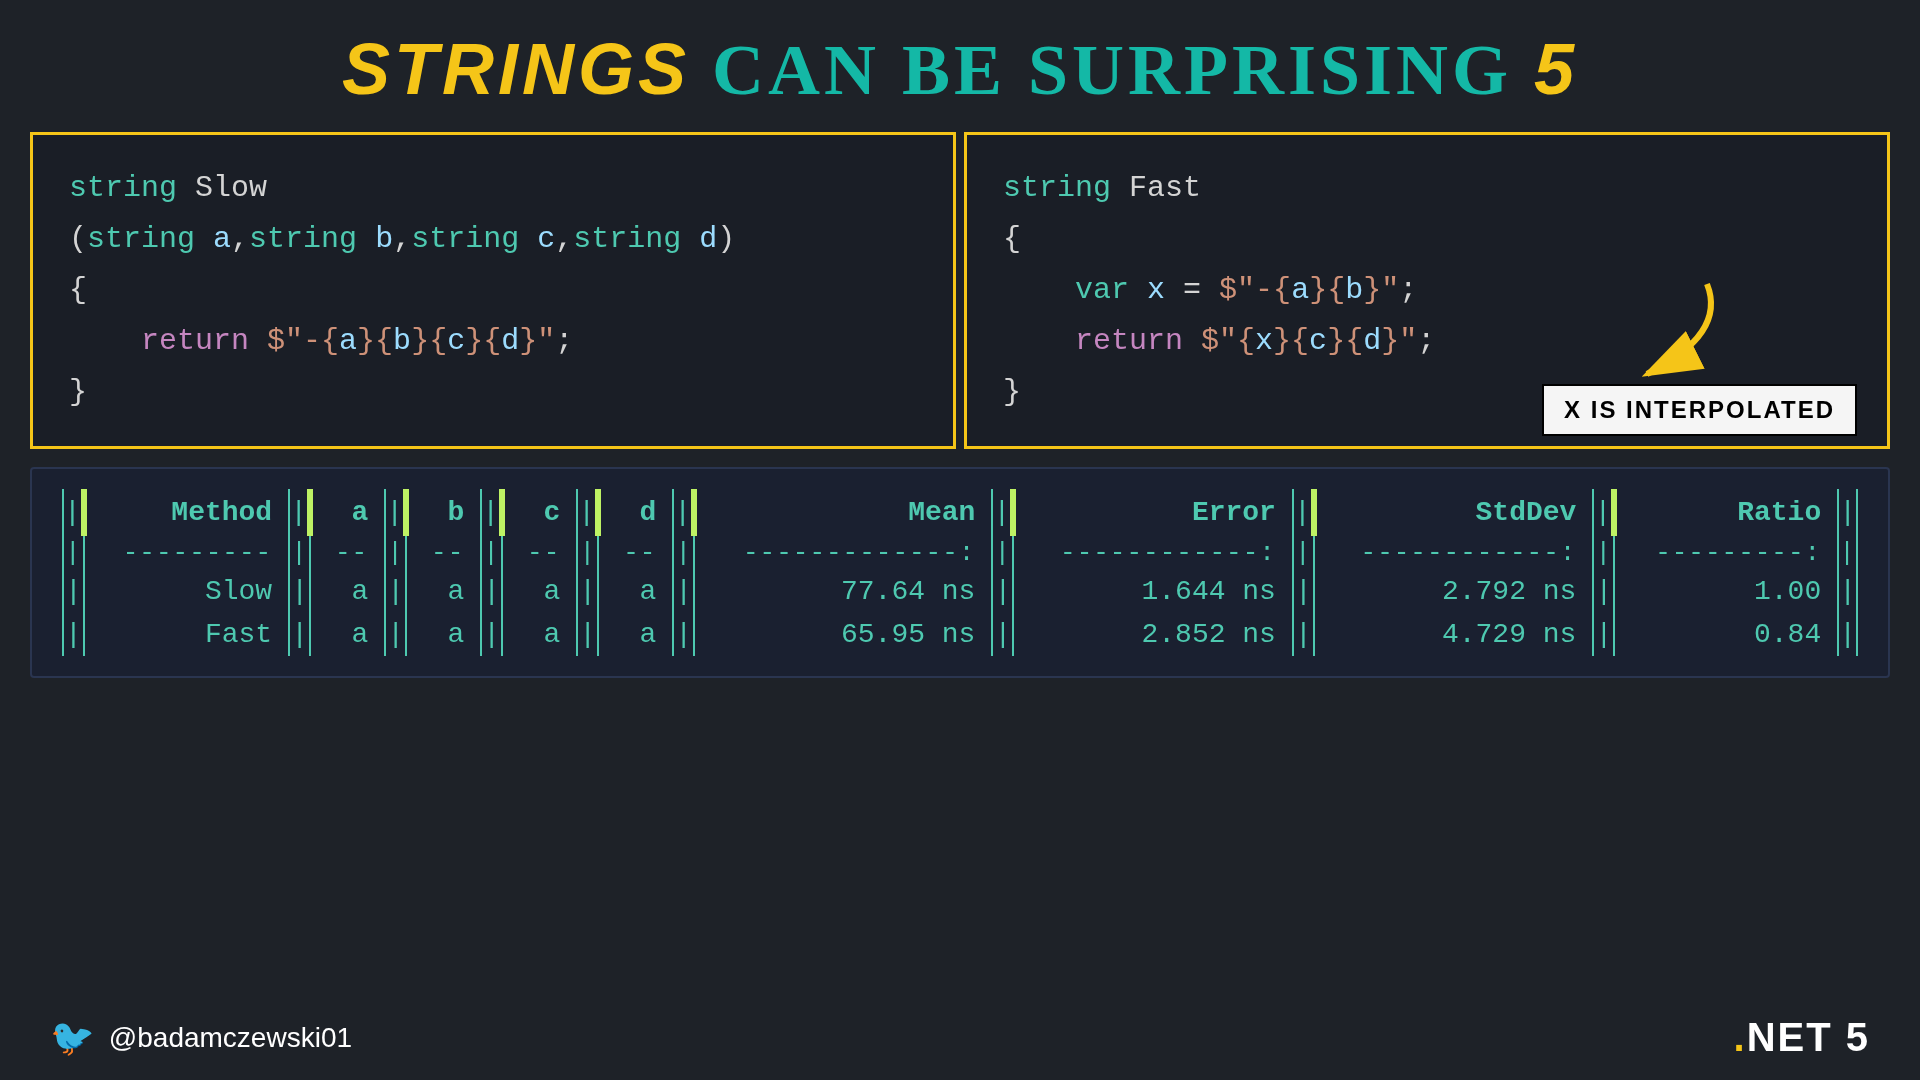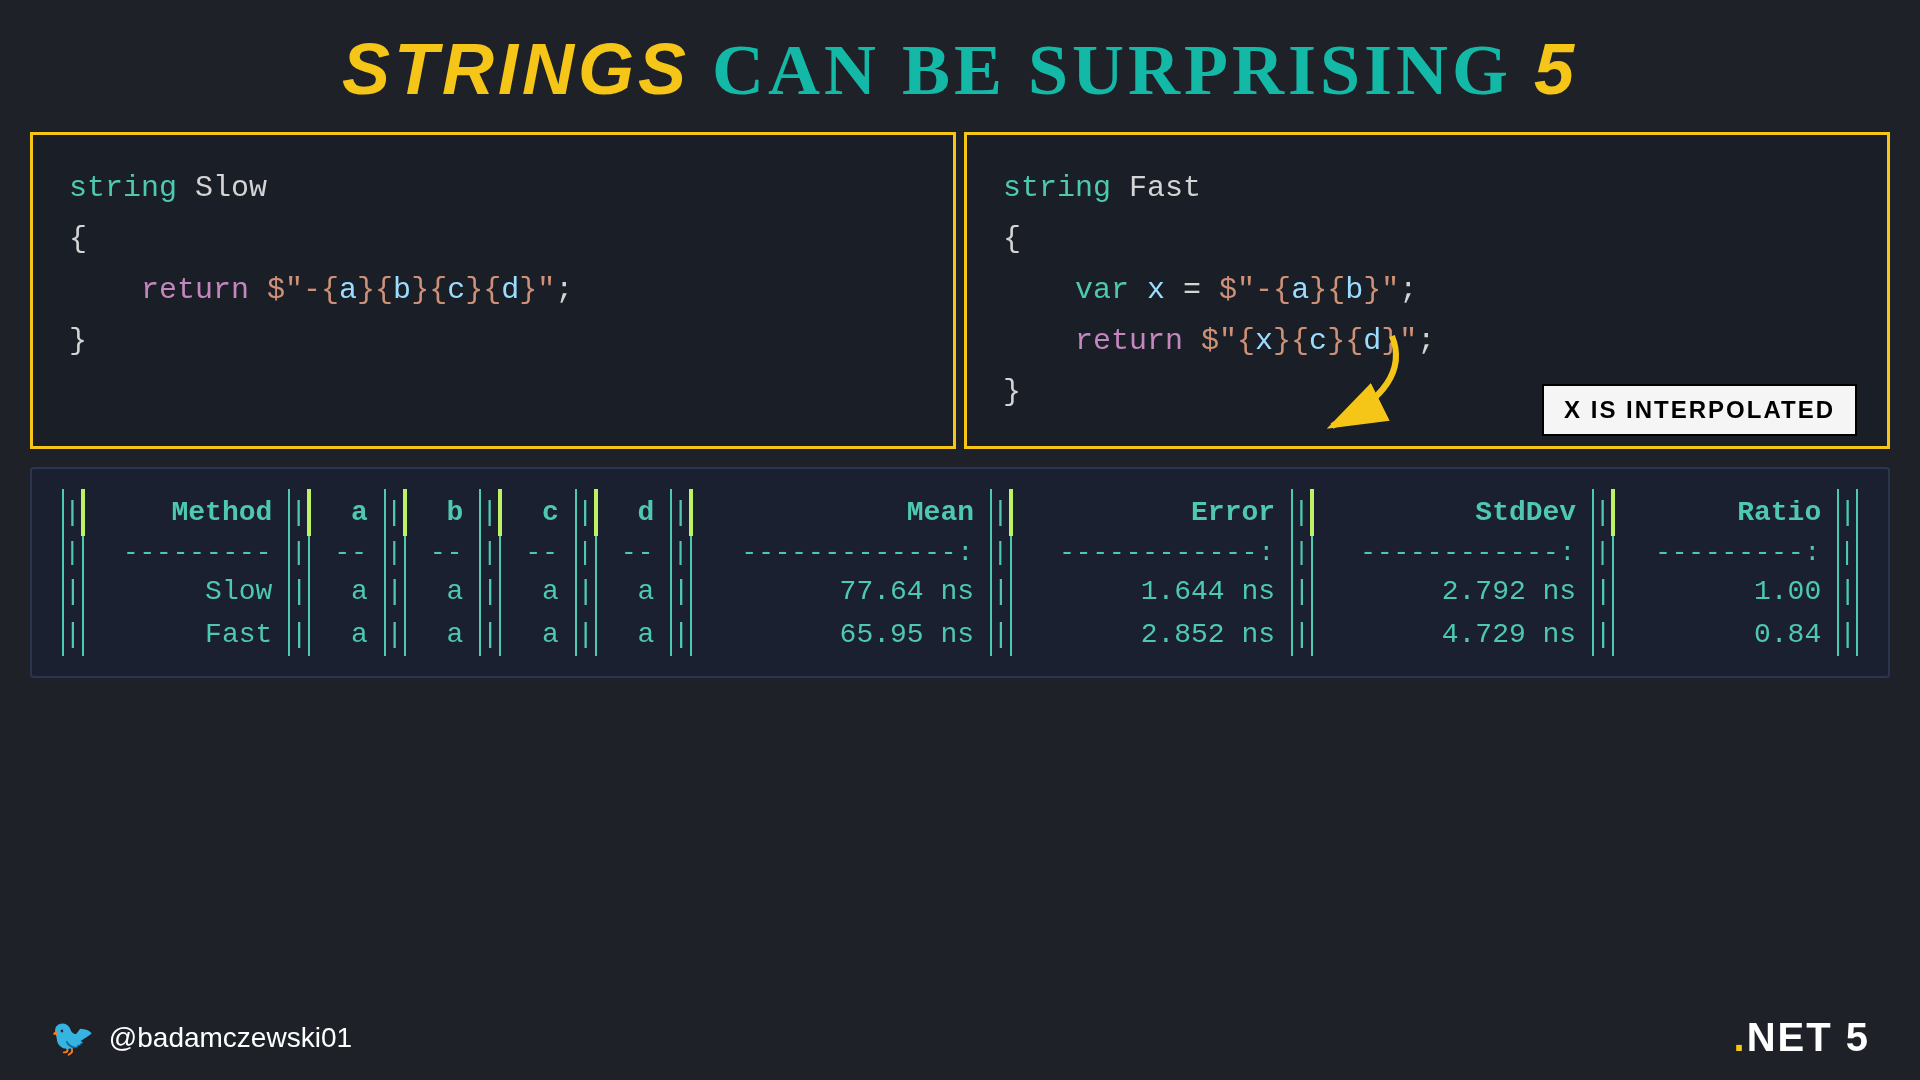--- a/index.html
+++ b/index.html
@@ -90,21 +90,21 @@
       font-size: 28px;
       color: #4ec9b0;
       font-family: 'Courier New', Courier, monospace;
     }
 
     .bench-table th {
       color: #4ec9b0;
       font-weight: bold;
       padding: 8px 16px;
       text-align: right;
-      border-left: 4px solid #bef264;
+      border-left: 6px solid #bef264;
       border-right: 2px solid #4ec9b0;
     }
 
     .bench-table th:first-child {
       text-align: left;
     }
 
     .bench-table td {
       padding: 6px 16px;
       text-align: right;
@@ -177,33 +177,34 @@
 <div id="title-area">
   <h1>
     <span class="title-yellow">STRINGS</span><span class="title-white"> CAN BE SURPRISING </span><span class="title-yellow">5</span>
   </h1>
 </div>
 
 <div id="code-panels">
 
   <div class="code-panel">
     <div class="code-line"><span class="kw">string</span> <span class="plain">Slow</span></div>
+    <div class="code-line"><span class="punc">(</span><span class="kw">string</span> <span class="var">a</span><span class="punc">,</span><span class="kw">string</span> <span class="var">b</span><span class="punc">,</span><span class="kw">string</span> <span class="var">c</span><span class="punc">,</span><span class="kw">string</span> <span class="var">d</span><span class="punc">)</span></div>
     <div class="code-line"><span class="punc">{</span></div>
     <div class="code-line"><span class="plain">    </span><span class="ret">return</span> <span class="interp">$"-{</span><span class="var">a</span><span class="interp">}{</span><span class="var">b</span><span class="interp">}{</span><span class="var">c</span><span class="interp">}{</span><span class="var">d</span><span class="interp">}"</span><span class="punc">;</span></div>
     <div class="code-line"><span class="punc">}</span></div>
   </div>
 
   <div class="code-panel" id="right-panel">
     <div class="code-line"><span class="kw">string</span> <span class="plain">Fast</span></div>
     <div class="code-line"><span class="punc">{</span></div>
     <div class="code-line"><span class="plain">    </span><span class="kw">var</span> <span class="var">x</span> <span class="punc">=</span> <span class="interp">$"-{</span><span class="var">a</span><span class="interp">}{</span><span class="var">b</span><span class="interp">}"</span><span class="punc">;</span></div>
     <div class="code-line"><span class="plain">    </span><span class="ret">return</span> <span class="interp">$"{</span><span class="var">x</span><span class="interp">}{</span><span class="var">c</span><span class="interp">}{</span><span class="var">d</span><span class="interp">}"</span><span class="punc">;</span></div>
     <div class="code-line"><span class="punc">}</span></div>
 
-    <div style="position:absolute; right:30px; bottom:10px; display:flex; flex-direction:row; align-items:flex-end;">
+    <div style="position:absolute; right:30px; bottom:10px; display:flex; flex-direction:column; align-items:flex-end;">
 
       <svg width="180" height="120" style="margin-right:110px; margin-bottom:-10px;">
         <defs>
           <marker id="arrowhead" markerWidth="10" markerHeight="7" refX="9" refY="3.5" orient="auto">
             <polygon points="0 0, 10 3.5, 0 7" fill="#f5c518"></polygon>
           </marker>
         </defs>
         <path d="M 140 10 Q 160 60 80 100" stroke="#f5c518" stroke-width="6" fill="none" marker-end="url(#arrowhead)"></path>
       </svg>
       <div class="annotation-box">X IS INTERPOLATED</div>

